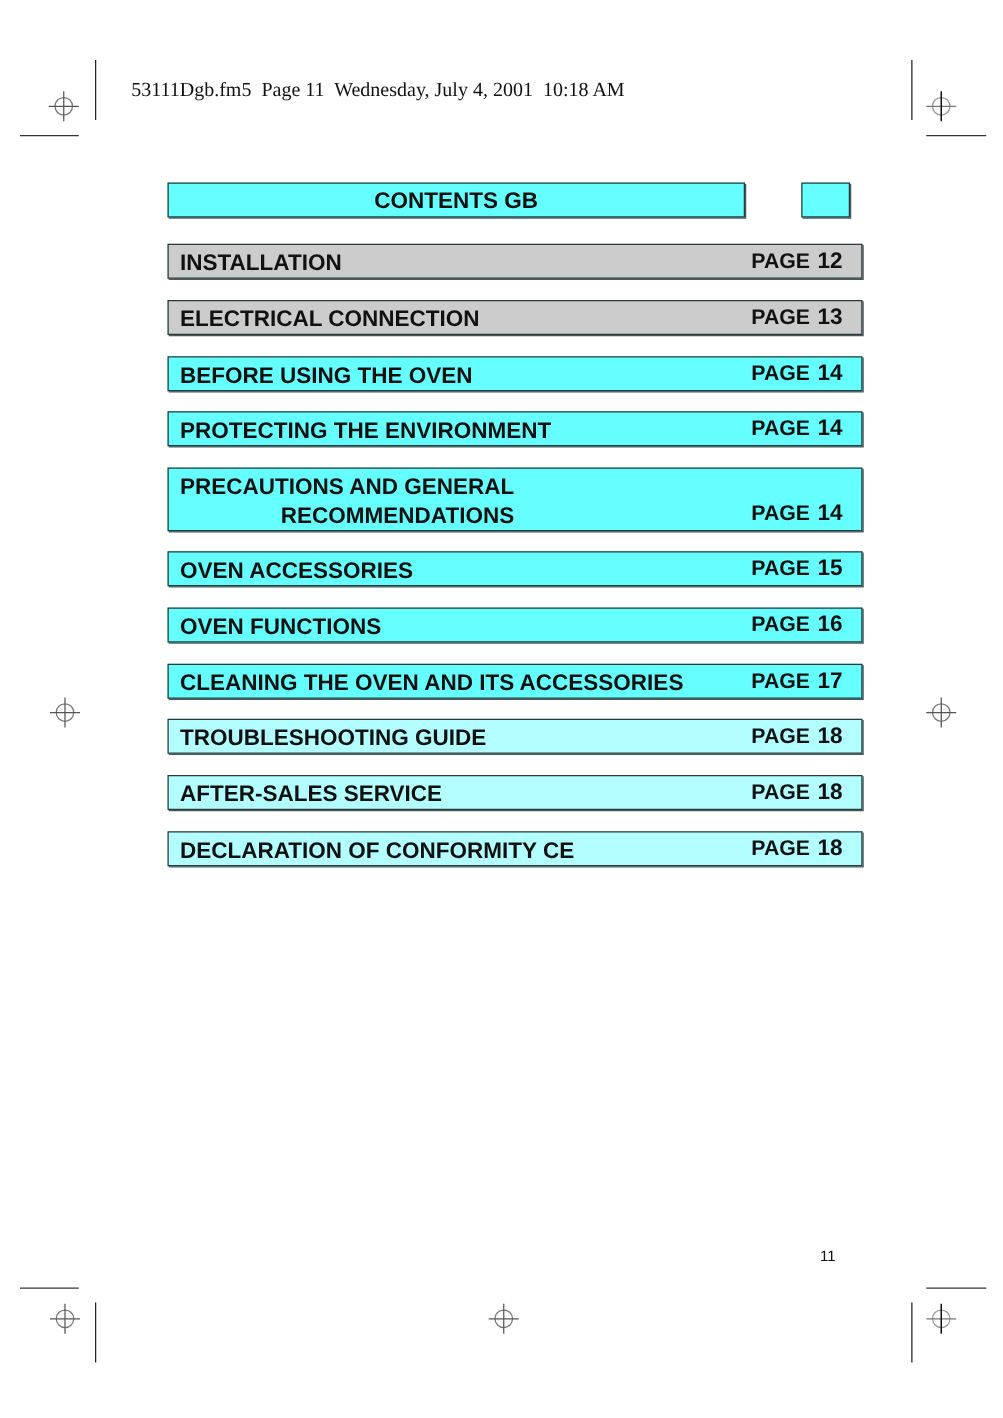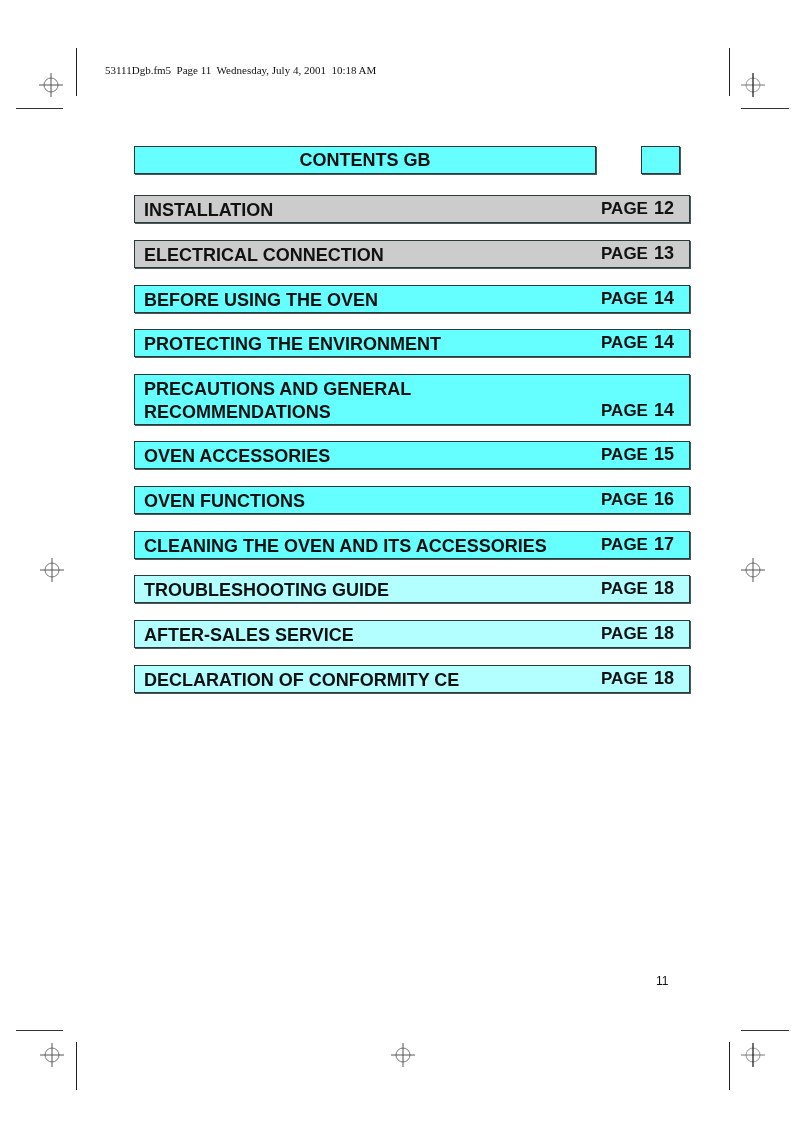--- a/index.html
+++ b/index.html
@@ -1,19 +1,19 @@
 <!DOCTYPE html>
 <html><head>
 <meta charset="utf-8">
 <style>
   html, body { margin:0; padding:0; background:#ffffff; }
   body { width:802px; height:1134px; position:relative; overflow:hidden; }
   .hdr {
     position:absolute; left:105px; top:64px;
-    font-family:"Liberation Serif", serif; font-size:11px; color:#111;
+    font-family:"Liberation Serif", serif; font-size:16px; color:#111;
     white-space:pre;
   }
   .vline { position:absolute; width:1px; background:#222; }
   .hline { position:absolute; height:1px; background:#333; }
   .reg { position:absolute; width:26px; height:26px; }
   .reg svg { width:26px; height:26px; display:block; }
   .box {
     position:absolute; box-sizing:border-box; border:1px solid #2a3a3a;
     box-shadow: 1px 1px 0 #4a5a5a;
   }
@@ -25,26 +25,26 @@
   .side-box { left:641px; top:146px; width:39px; height:28px; background:#66ffff; }
   .row {
     left:134px; width:556px; height:28px;
     font-family:"Liberation Sans", sans-serif; font-weight:bold; color:#111;
   }
   .row .lbl { position:absolute; left:9px; top:4px; font-size:18px; line-height:20px; }
   .row .pg { position:absolute; right:15px; bottom:3px; white-space:nowrap; }
   .row .pg .pw { font-size:17px; margin-right:6px; }
   .row .pg .pn { font-size:18px; }
   .row.tall { height:51px; }
-  .row.tall .lbl { top:3px; line-height:23px; }
+  .row.tall .lbl { top:3px; line-height:23px;text-align:right; }
   .gray { background:#cccccc; }
   .cyan { background:#66ffff;padding-left:40px; }
   .lcyan { background:#b3ffff; }
   .pgnum {
-    position:absolute; left:656px; top:974px;
+    position:absolute; left:656px; top:998px;
     font-family:"Liberation Sans", sans-serif; font-size:12px; color:#111;
   }
 </style>
 </head>
 <body>
 
 <div class="hdr">53111Dgb.fm5  Page 11  Wednesday, July 4, 2001  10:18 AM</div>
 
 <div class="vline" style="left:76px;top:48px;height:48px;"></div>
 <div class="hline" style="left:16px;top:108px;width:47px;"></div>

